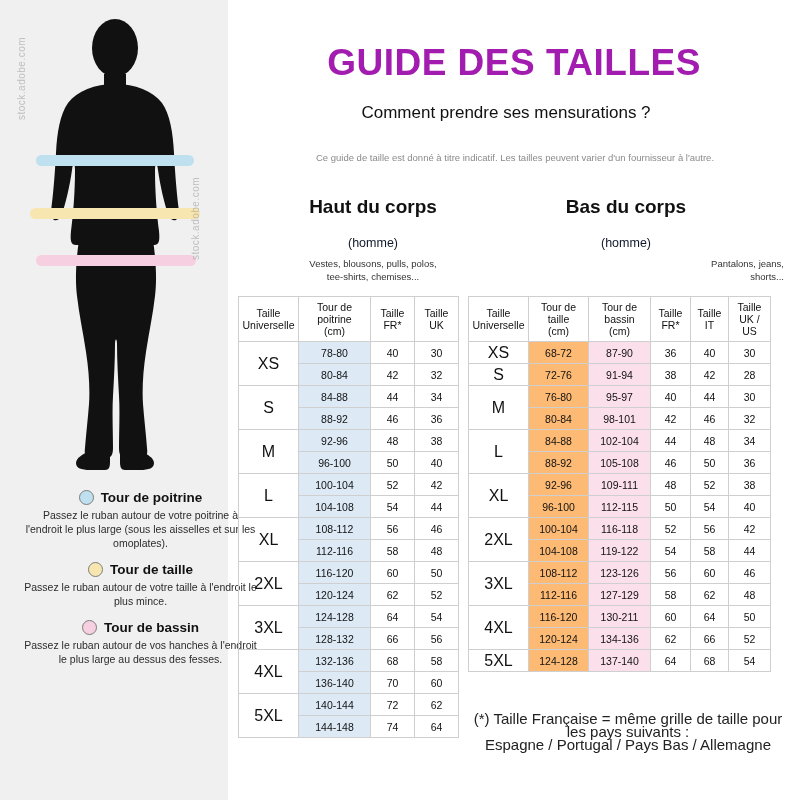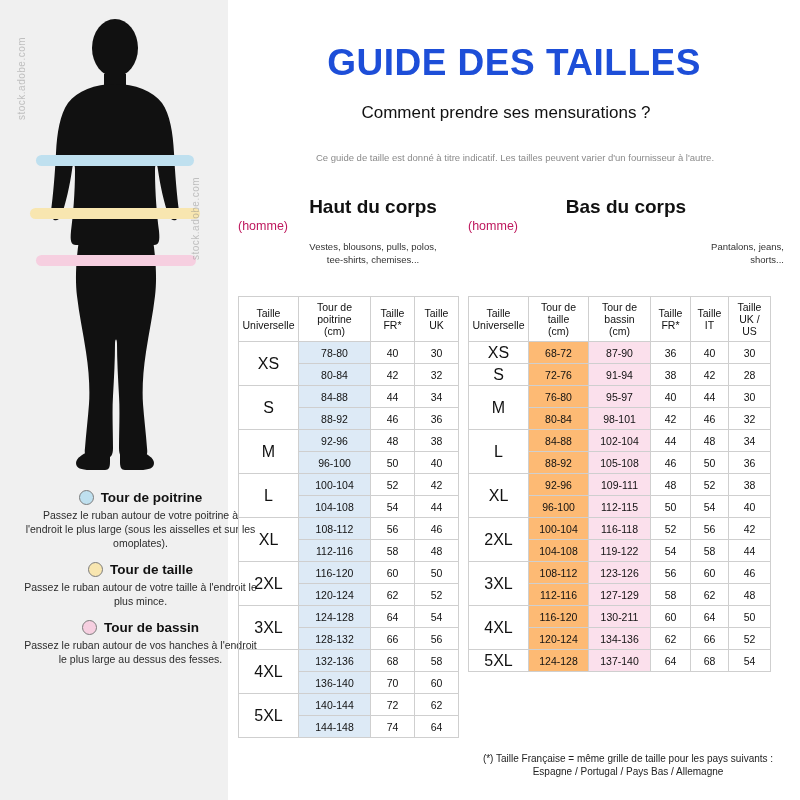--- a/index.html
+++ b/index.html
@@ -37,57 +37,57 @@
   .dot { width:15px; height:15px; border-radius:50%; border:1px solid #7d7d7d; display:inline-block; }
   .dot-chest { background:#bfe0ef; }
   .dot-waist { background:#f8e6b0; }
   .dot-hip   { background:#f6cfe0; }
   .legend-title { font-size:13.5px; font-weight:bold; color:#111; }
   .legend-desc { font-size:10.5px; line-height:14px; color:#2b2b2b; margin-top:3px; padding:0 6px; }
 
   
   .title {
     position:absolute; left:228px; top:42px; width:572px; text-align:center;
-    font-size:37px; font-weight:bold; letter-spacing:0.5px; color:#1d4ed8;
+    font-size:37px; font-weight:bold; letter-spacing:0.5px; color:#a21caf;
   }
   .subtitle {
     position:absolute; left:220px; top:103px; width:572px; text-align:center;
     font-size:17px; color:#111;
   }
   .disclaimer {
     position:absolute; left:232px; top:152px; width:566px; text-align:center;
     font-size:9.5px; color:#8a8a8a;
   }
 
   
   .block { position:absolute; }
   .block-left  { left:238px; top:196px; width:270px; }
   .block-right { left:468px; top:196px; width:316px; }
   .block-title { text-align:center; font-size:19px; font-weight:bold; color:#111; }
-  .block-sub   { font-size:12.5px; color:#be185d; margin-top:1px; }
+  .block-sub   { text-align:center; font-size:12.5px; color:#0f172a; margin-top:18px; }
   .block-note  { text-align:center; font-size:9.5px; color:#333; margin-top:7px; line-height:13px; }
 
   table { border-collapse:collapse; font-size:10.5px; }
   th, td {
     border:1px solid #cfcfcf; text-align:center; color:#111;
     font-weight:normal; padding:0;
   }
   thead th { font-weight:normal; line-height:12px; padding:4px 2px; }
   tbody td { height:22px; }
   .td-size { font-size:16px; }
   .c-blue  { background:#ddeaf6; }
   .c-yell  { background:#fdba74; }
   .c-pink  { background:#fbe0ec; }
 
   .tbl-left  { position:absolute; left:238px; top:296px; }
   .tbl-right { position:absolute; left:468px; top:296px; }
 
   .footnote {
     position:absolute; left:470px; top:712px; width:316px;
-    font-size:10px; color:#222; text-align:center; line-height:13px;margin-top:40px;
+    font-size:15px; color:#222; text-align:center; line-height:13px;
   }
 </style>
 </head>
 <body>
 
 <div id="page">
 
   <div class="left-panel">
 
     <div class="figure-wrap">

